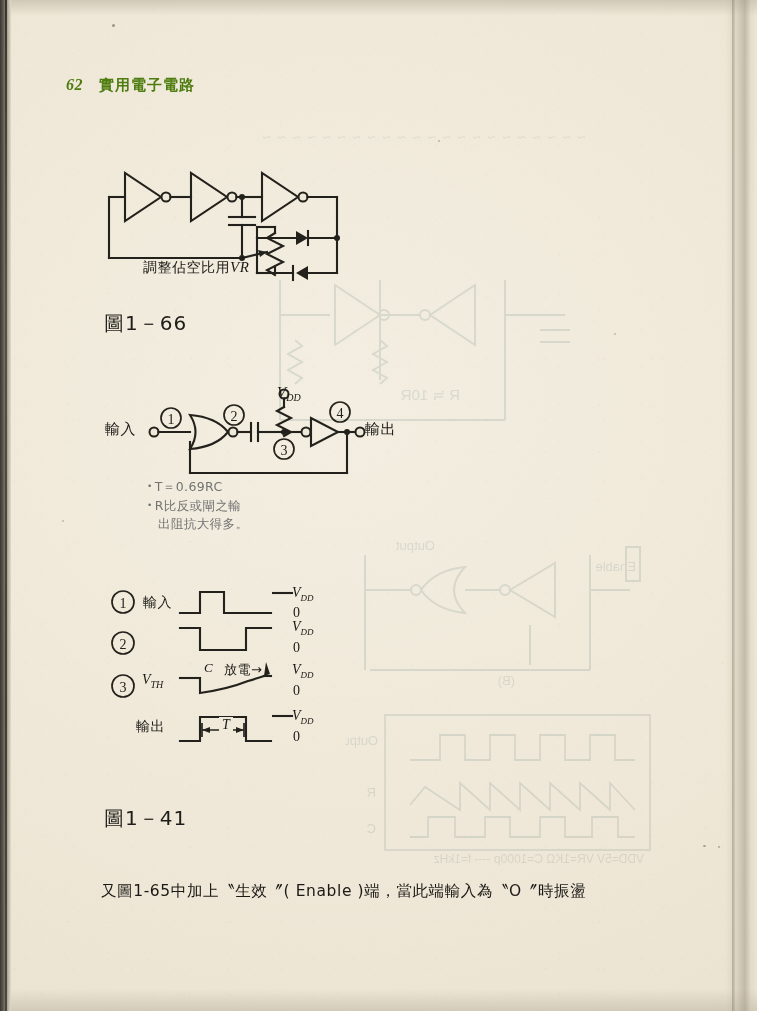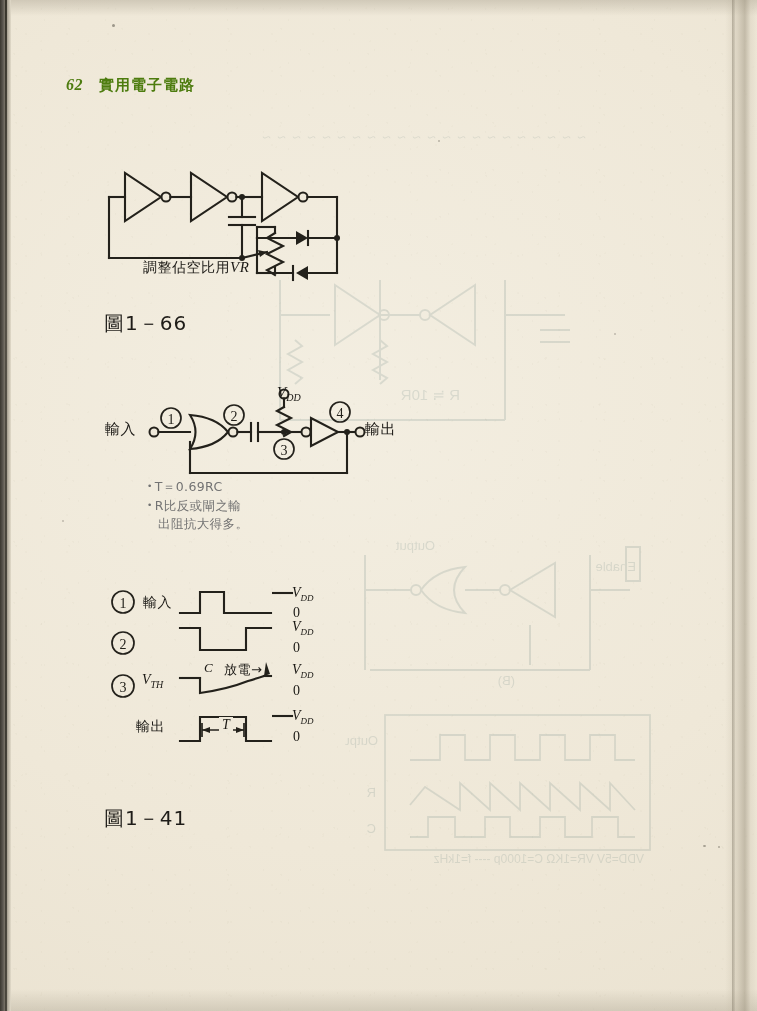--- a/index.html
+++ b/index.html
@@ -379,20 +379,21 @@
     <div class="label ital" style="left:219px;top:717px;font-size:14px;background:#efe9da;padding:0 3px;">T</div>
     <svg class="art" style="left:272px;top:712px;" width="22" height="8" viewBox="0 0 22 8">
       <line class="ink" x1="1" y1="4" x2="20" y2="4"></line>
     </svg>
     <div class="label ital" style="left:292px;top:708px;font-size:14px;">V<sub style="font-size:9px;">DD</sub></div>
     <div class="label" style="left:293px;top:729px;font-size:14px;font-family:'Liberation Serif',serif;">0</div>
 
     <div class="fig-cap" style="left:104px;top:805px;">圖1－41</div>
 
     <div class="body-par">
+      <span class="ln" style="padding-left:28px;">又圖1-65中加上〝生效〞( Enable )端，當此端輸入為〝O〞時振盪</span>
     </div>
 
   </div>
 
   <div class="speck" style="left:112px;top:24px;width:3px;height:3px;"></div>
   <div class="speck" style="left:438px;top:140px;width:2px;height:2px;opacity:.35;"></div>
   <div class="speck" style="left:614px;top:333px;width:2px;height:2px;opacity:.3;"></div>
   <div class="speck" style="left:703px;top:845px;width:3px;height:2px;opacity:.45;"></div>
   <div class="speck" style="left:718px;top:846px;width:2px;height:2px;opacity:.4;"></div>
   <div class="speck" style="left:62px;top:520px;width:2px;height:2px;opacity:.3;"></div>

